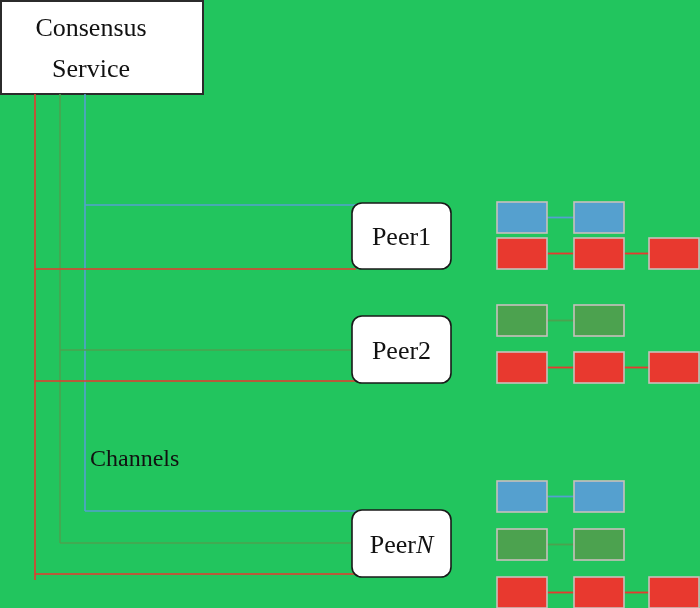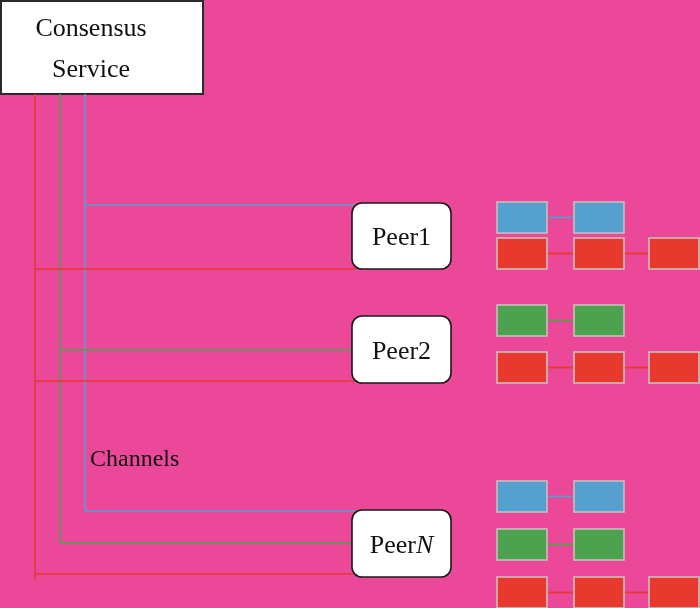--- a/index.html
+++ b/index.html
@@ -1,16 +1,16 @@
 <!DOCTYPE html>
 <html><head>
   <meta charset="utf-8">
   <style>
     html, body { margin: 0; padding: 0; background: #ffffff; }
-    #stage { position: relative; width: 700px; height: 608px; overflow: hidden; background: #ec4899; }
+    #stage { position: relative; width: 700px; height: 608px; overflow: hidden; background: #22c55e; }
     svg { position: absolute; left: 0; top: 0; }
     .lbl { font-family: "Liberation Serif", "DejaVu Serif", serif; fill: #111111; }
   </style>
 </head>
 <body>
 
 <div id="stage">
   <svg id="diagram" width="700" height="608" viewBox="0 0 700 608" xmlns="http://www.w3.org/2000/svg">
 
     <g>

